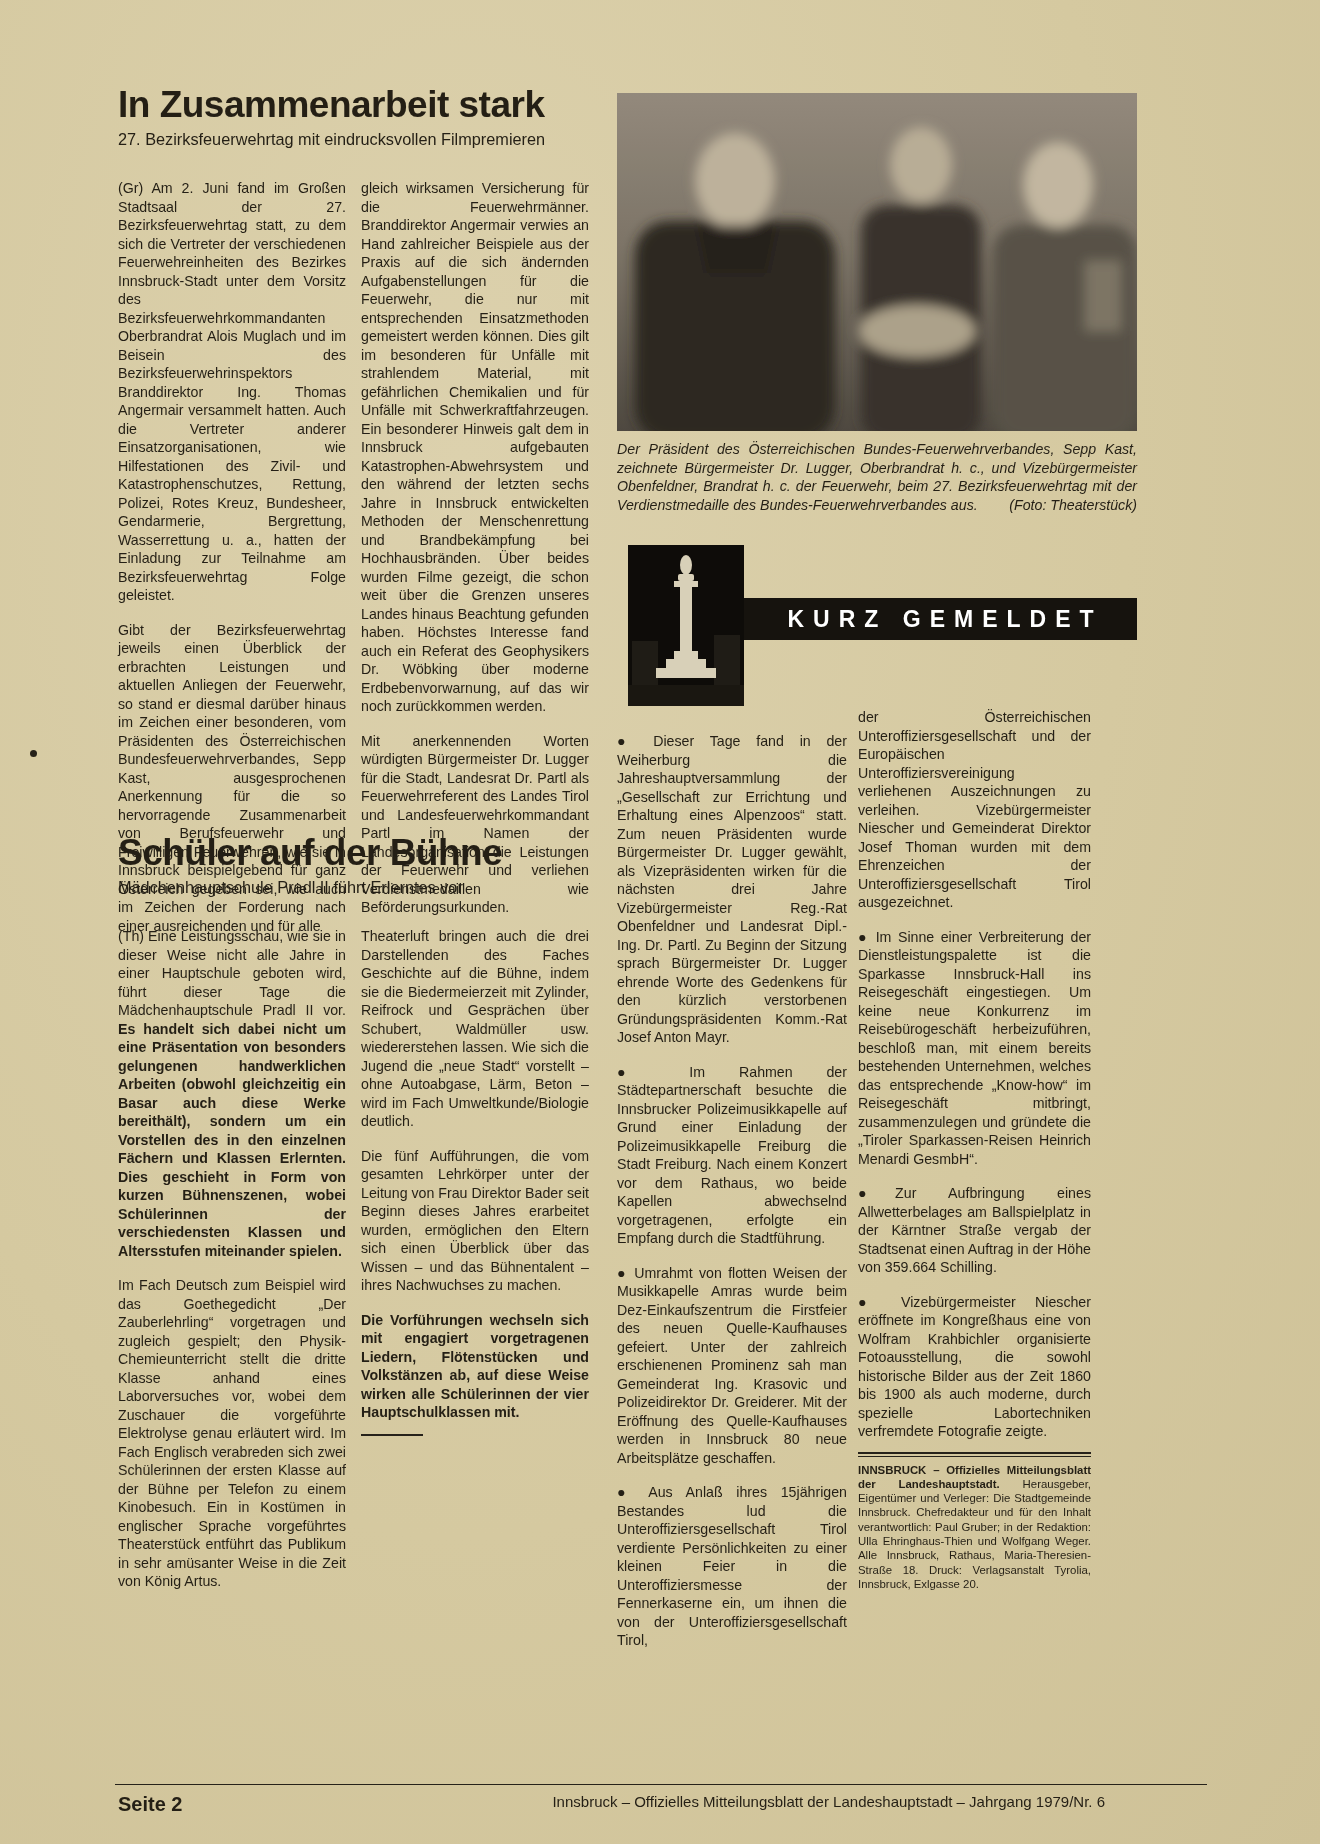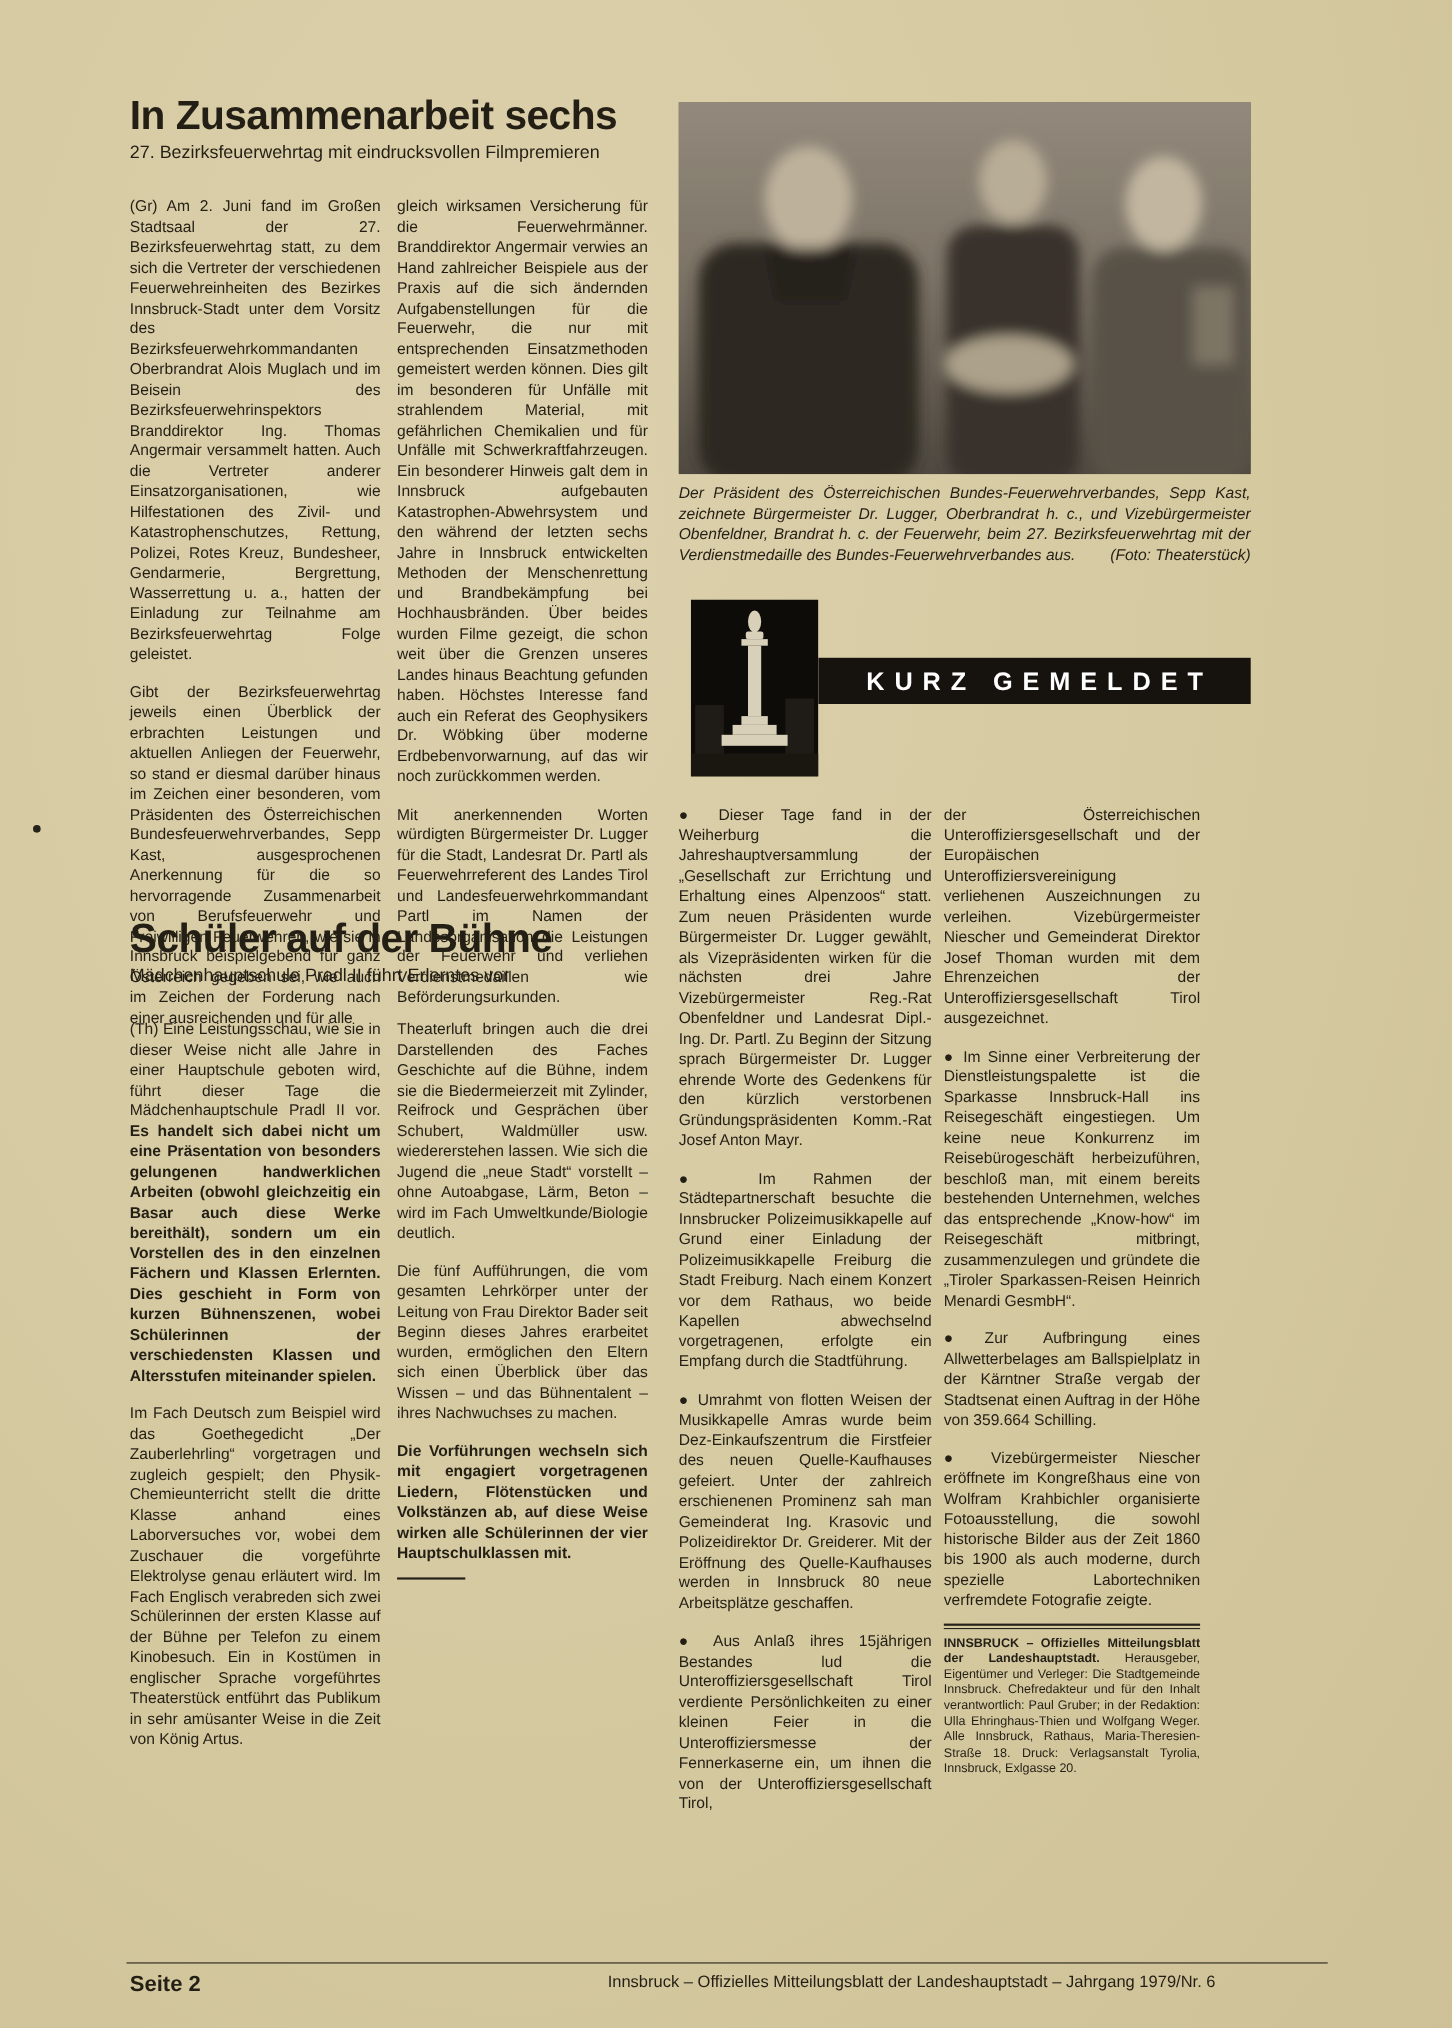--- a/index.html
+++ b/index.html
@@ -24,21 +24,21 @@
   .photo svg{display:block;}
   .caption{font-style:italic;margin-top:9px;margin-bottom:0;}
   .credit{float:right;font-style:italic;padding-left:10px;}
 
   #monument{position:absolute;left:628px;top:545px;width:116px;height:161px;}
   #kg-bar{position:absolute;left:744px;top:598px;width:393px;height:42px;background:#16130e;color:#ffffff;
           display:flex;align-items:center;justify-content:center;}
   #kg-bar span{font-size:23px;font-weight:700;letter-spacing:9px;padding-left:9px;white-space:nowrap;}
 
   #kurz-col1{position:absolute;left:617px;top:716px;width:230px;}
-  #kurz-col2{position:absolute;left:858px;top:716px;width:233px;}
+  #kurz-col2{position:absolute;left:858px;top:692px;width:233px;}
   .kg-item{margin-bottom:11px;}
 
   .short-rule{width:62px;border-top:2px solid #26221a;margin:4px 0 12px;}
 
   #impressum{margin-top:10px;}
   .double-rule{border-top:2.5px solid #26221a;border-bottom:1px solid #26221a;height:5px;margin-bottom:6px;}
   .imp-text{font-size:11.4px;line-height:14.3px;text-align:justify;margin:0;}
   .imp-lead{font-weight:700;}
 
   #footer-rule{position:absolute;left:115px;top:1784px;width:1092px;border-top:1.5px solid #26221a;}
@@ -48,21 +48,21 @@
   .margin-dot{position:absolute;left:30px;top:750px;width:7px;height:7px;border-radius:50%;background:#26221a;}
 </style>
 </head>
 <body>
 
 <div class="page">
 
   <div class="margin-dot"></div>
 
   <section id="article1">
-    <h1 class="headline">In Zusammenarbeit sechs</h1>
+    <h1 class="headline">In Zusammenarbeit stark</h1>
     <div class="subhead">27. Bezirksfeuerwehrtag mit eindrucksvollen Filmpremieren</div>
     <div class="cols">
       <div class="col">
         <p class="body-text">(Gr) Am 2. Juni fand im Großen Stadtsaal der 27. Bezirksfeuerwehrtag statt, zu dem sich die Vertreter der verschiedenen Feuerwehreinheiten des Bezirkes Innsbruck-Stadt unter dem Vorsitz des Bezirksfeuerwehrkommandanten Oberbrandrat Alois Muglach und im Beisein des Bezirksfeuerwehrinspektors Branddirektor Ing. Thomas Angermair versammelt hatten. Auch die Vertreter anderer Einsatzorganisationen, wie Hilfestationen des Zivil- und Katastrophenschutzes, Rettung, Polizei, Rotes Kreuz, Bundesheer, Gendarmerie, Bergrettung, Wasserrettung u. a., hatten der Einladung zur Teilnahme am Bezirksfeuerwehrtag Folge geleistet.</p>
         <p class="body-text">Gibt der Bezirksfeuerwehrtag jeweils einen Überblick der erbrachten Leistungen und aktuellen Anliegen der Feuerwehr, so stand er diesmal darüber hinaus im Zeichen einer besonderen, vom Präsidenten des Österreichischen Bundesfeuerwehrverbandes, Sepp Kast, ausgesprochenen Anerkennung für die so hervorragende Zusammenarbeit von Berufsfeuerwehr und Freiwilligen Feuerwehren, wie sie in Innsbruck beispielgebend für ganz Österreich gegeben sei, wie auch im Zeichen der Forderung nach einer ausreichenden und für alle</p>
       </div>
       <div class="col">
         <p class="body-text">gleich wirksamen Versicherung für die Feuerwehrmänner. Branddirektor Angermair verwies an Hand zahlreicher Beispiele aus der Praxis auf die sich ändernden Aufgabenstellungen für die Feuerwehr, die nur mit entsprechenden Einsatzmethoden gemeistert werden können. Dies gilt im besonderen für Unfälle mit strahlendem Material, mit gefährlichen Chemikalien und für Unfälle mit Schwerkraftfahrzeugen. Ein besonderer Hinweis galt dem in Innsbruck aufgebauten Katastrophen-Abwehrsystem und den während der letzten sechs Jahre in Innsbruck entwickelten Methoden der Menschenrettung und Brandbekämpfung bei Hochhausbränden. Über beides wurden Filme gezeigt, die schon weit über die Grenzen unseres Landes hinaus Beachtung gefunden haben. Höchstes Interesse fand auch ein Referat des Geophysikers Dr. Wöbking über moderne Erdbebenvorwarnung, auf das wir noch zurückkommen werden.</p>
         <p class="body-text">Mit anerkennenden Worten würdigten Bürgermeister Dr. Lugger für die Stadt, Landesrat Dr. Partl als Feuerwehrreferent des Landes Tirol und Landesfeuerwehrkommandant Partl im Namen der Landesorganisation die Leistungen der Feuerwehr und verliehen Verdienstmedaillen wie Beförderungsurkunden.</p>
       </div>

